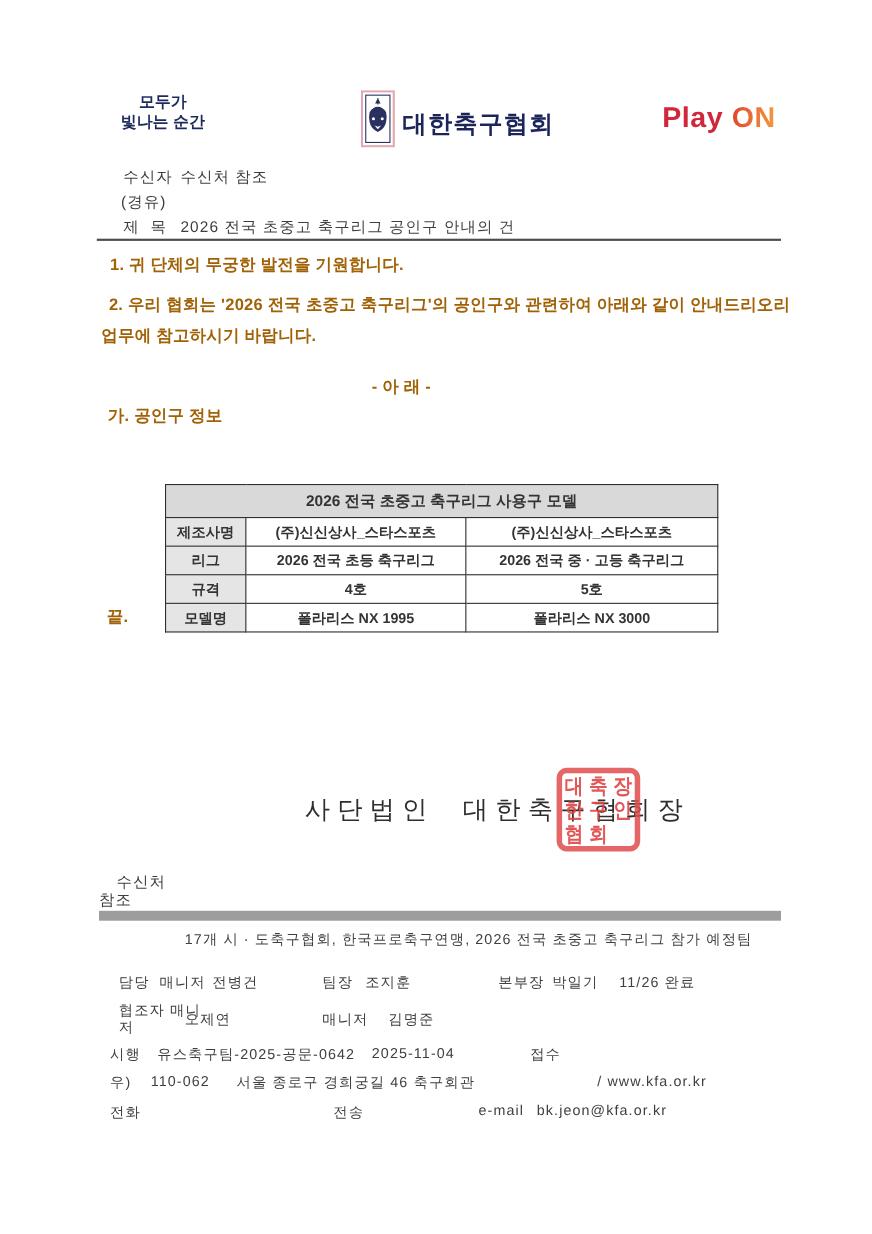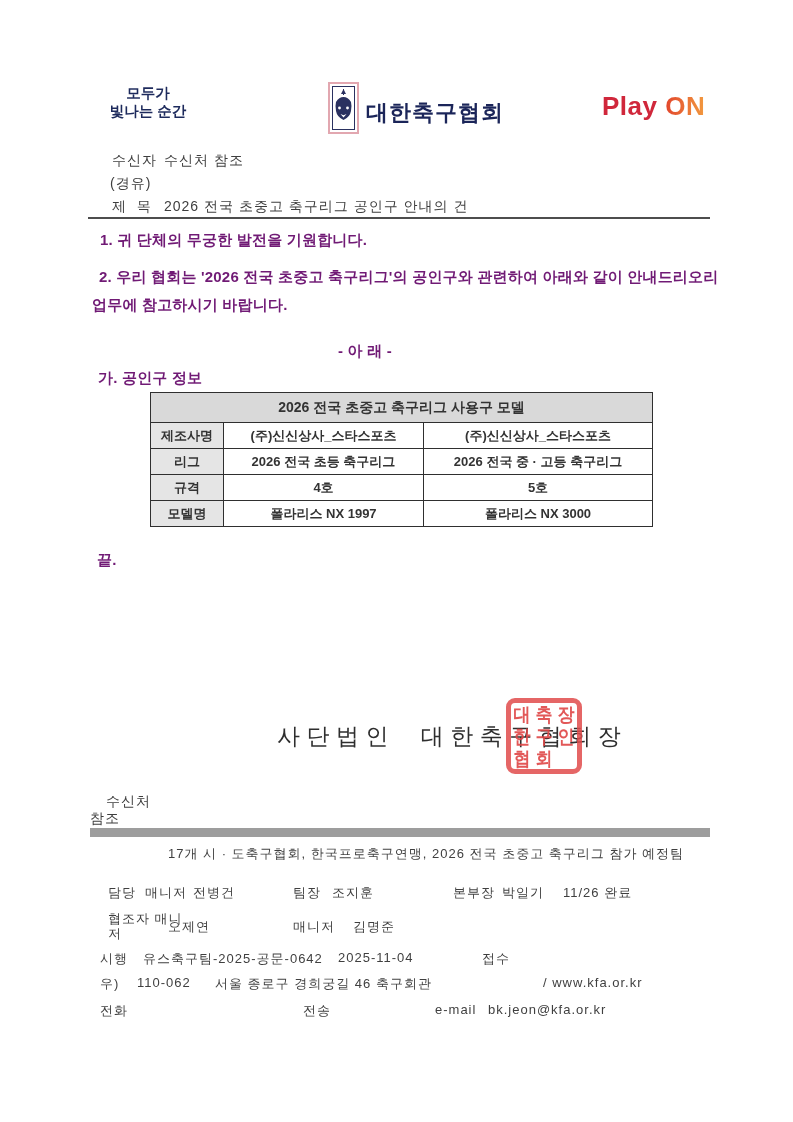--- a/index.html
+++ b/index.html
@@ -12,24 +12,24 @@
   .org-name{font-size:22px;font-weight:bold;color:#1b2559;letter-spacing:1px;}
   .playon{font-size:26px;font-weight:800;letter-spacing:0.5px;}
   .playon .play{color:#d0273b;}
   .playon .on{background:linear-gradient(90deg,#e2452c,#f29a3f);-webkit-background-clip:text;background-clip:text;color:transparent;}
 
   
   .lh{font-size:14px;color:#3e3e3e;letter-spacing:1px;white-space:pre;}
   .subject-rule{height:2px;background:#4d4d4d;}
 
   
-  .bd{font-size:15px;font-weight:700;color:#701a75;letter-spacing:0.2px;}
+  .bd{font-size:15px;font-weight:700;color:#a16207;letter-spacing:0.2px;}
 
   
-  .ball-table{border-collapse:collapse;table-layout:fixed;font-size:13px;font-weight:700;color:#333;}
+  .ball-table{border-collapse:collapse;table-layout:fixed;font-size:13px;font-weight:700;color:#333;margin-top:48px;}
   .ball-table td{border:1px solid #2f2f2f;text-align:center;padding:0;height:25px;background:#fff;}
   .ball-table .t-title{background:#d9d9d9;height:29px;font-size:14px;}
   .ball-table .t-label{background:#e5e5e5;}
 
   
   .sig{font-size:23px;letter-spacing:6.5px;color:#2e2e2e;white-space:pre;}
   .seal{width:66px;height:66px;border:5px solid rgba(225,75,75,.85);border-radius:9px;
         display:grid;grid-template-columns:repeat(3,1fr);grid-template-rows:repeat(3,1fr);
         align-items:center;justify-items:center;z-index:5;background:transparent;}
   .seal span{font-size:17px;font-weight:700;color:rgba(223,70,70,.9);transform:scaleY(1.12);line-height:1;}
@@ -102,21 +102,21 @@
       <td>2026 전국 초등 축구리그</td>
       <td>2026 전국 중 · 고등 축구리그</td>
     </tr>
     <tr>
       <td class="t-label">규격</td>
       <td>4호</td>
       <td>5호</td>
     </tr>
     <tr>
       <td class="t-label">모델명</td>
-      <td>폴라리스 NX 1997</td>
+      <td>폴라리스 NX 1995</td>
       <td>폴라리스 NX 3000</td>
     </tr>
   </tbody>
     </table>
 
   <div class="abs bd" style="left:97px;top:551px;">끝.</div>
 
   <div class="abs sig" style="left:277px;top:721px;">사단법인  대한축구협회장</div>
   <div class="abs seal" style="left:506px;top:698px;">
     <span>대</span>

